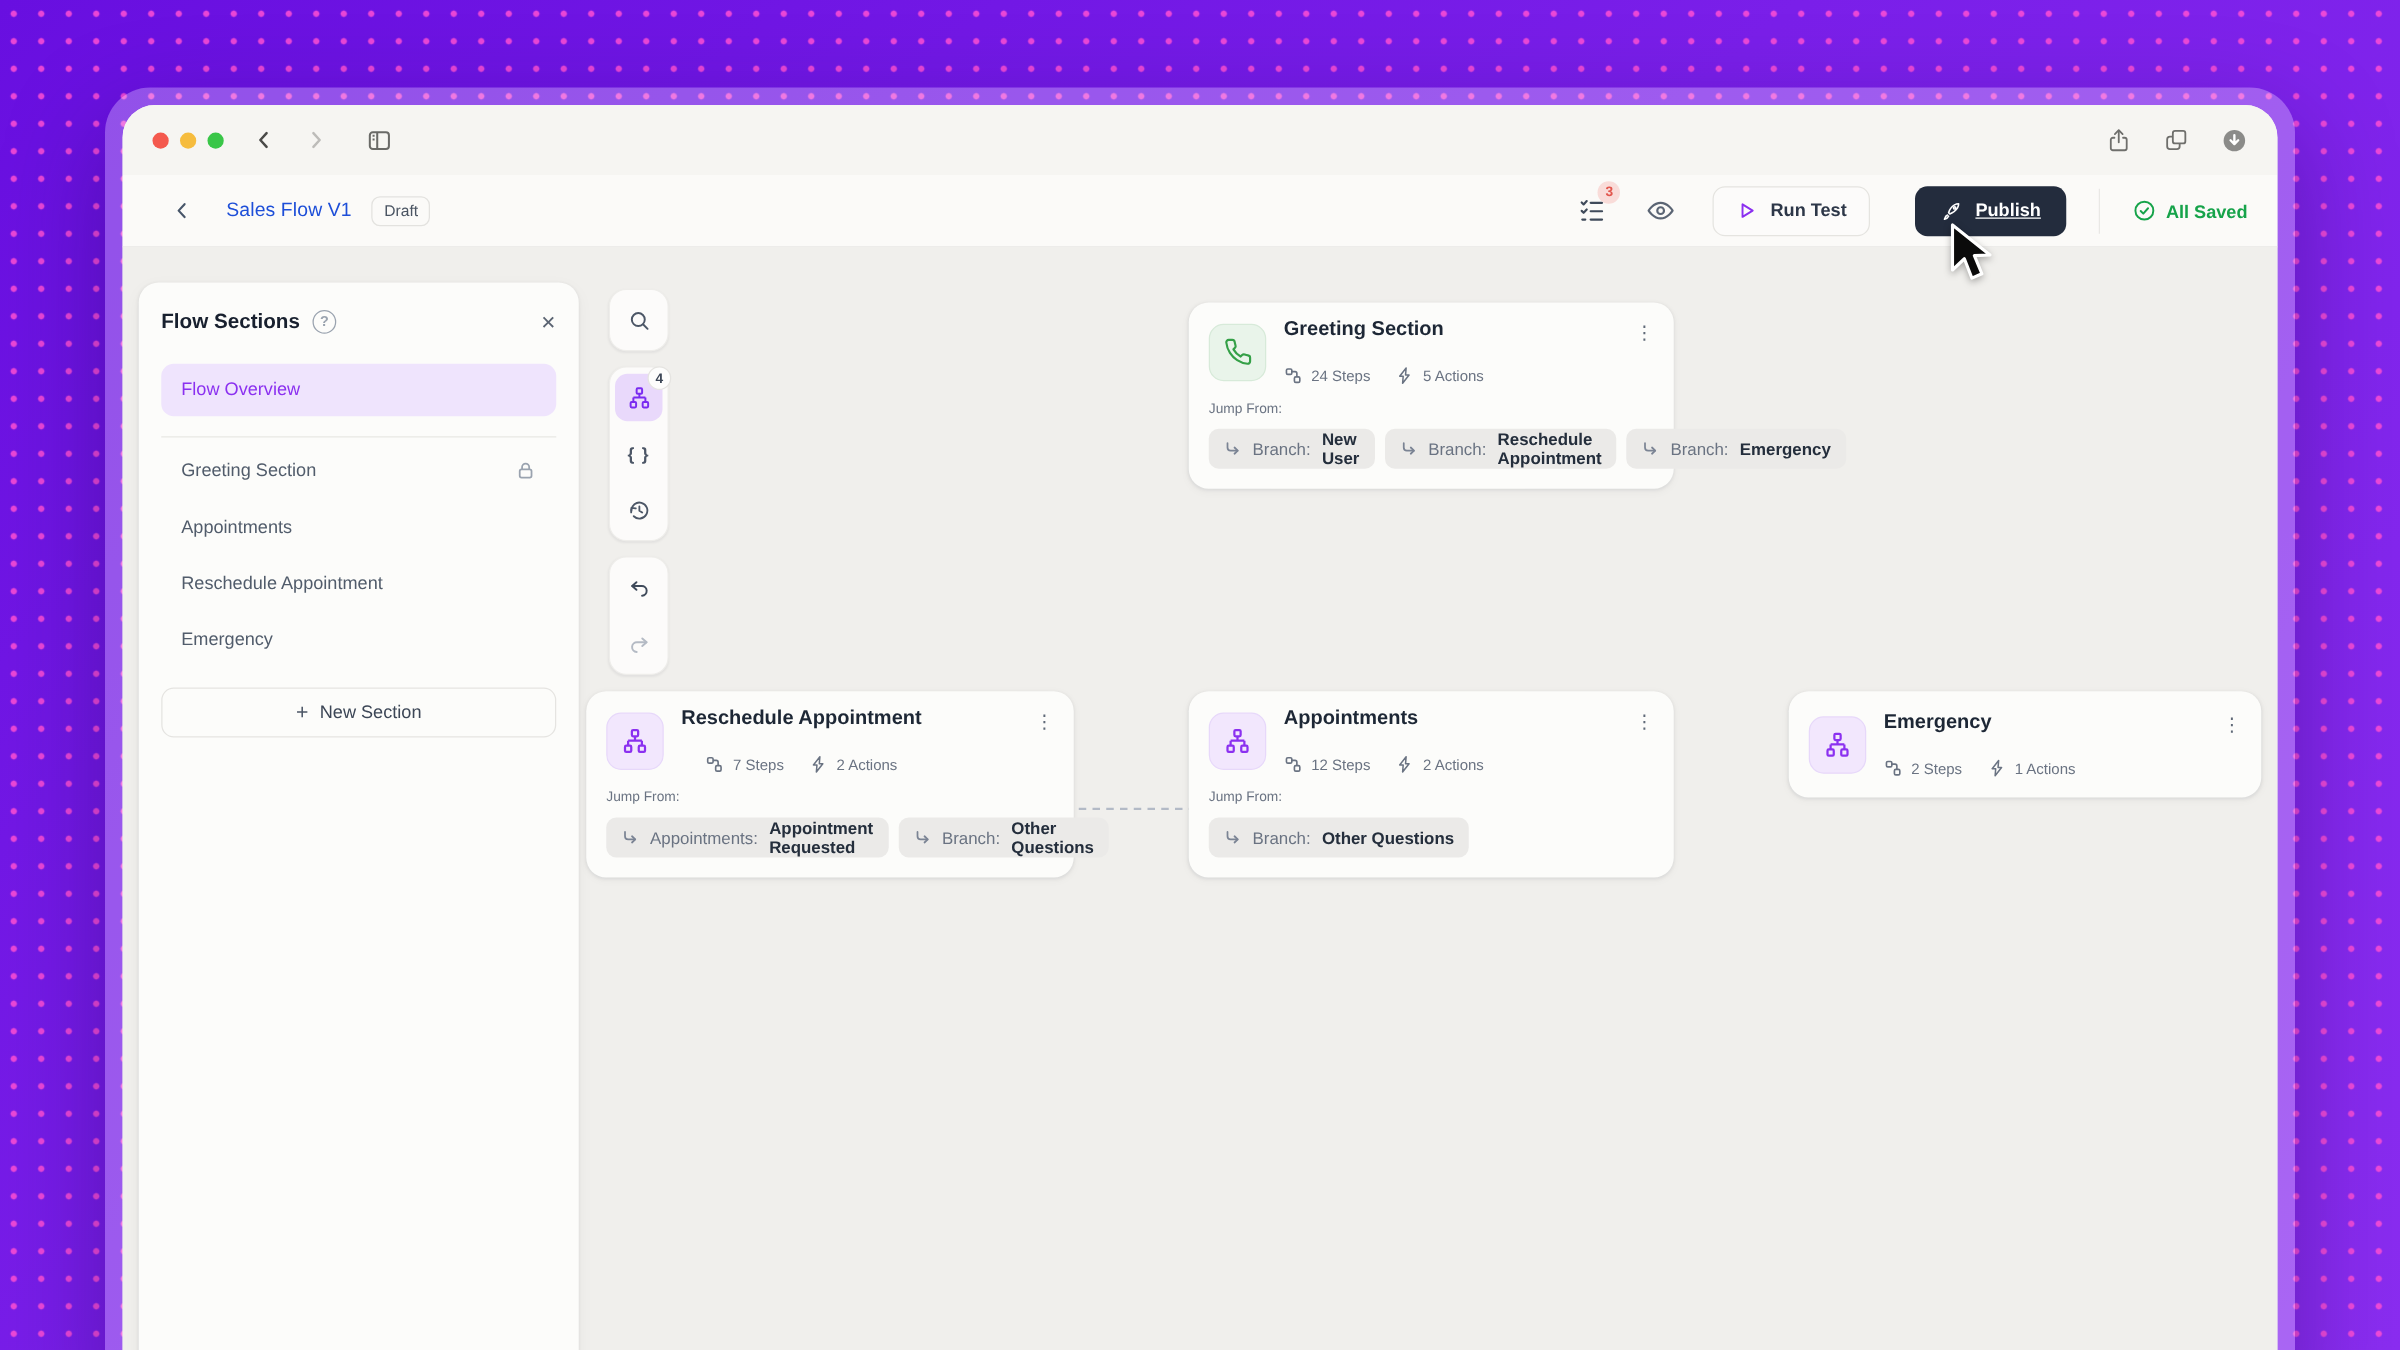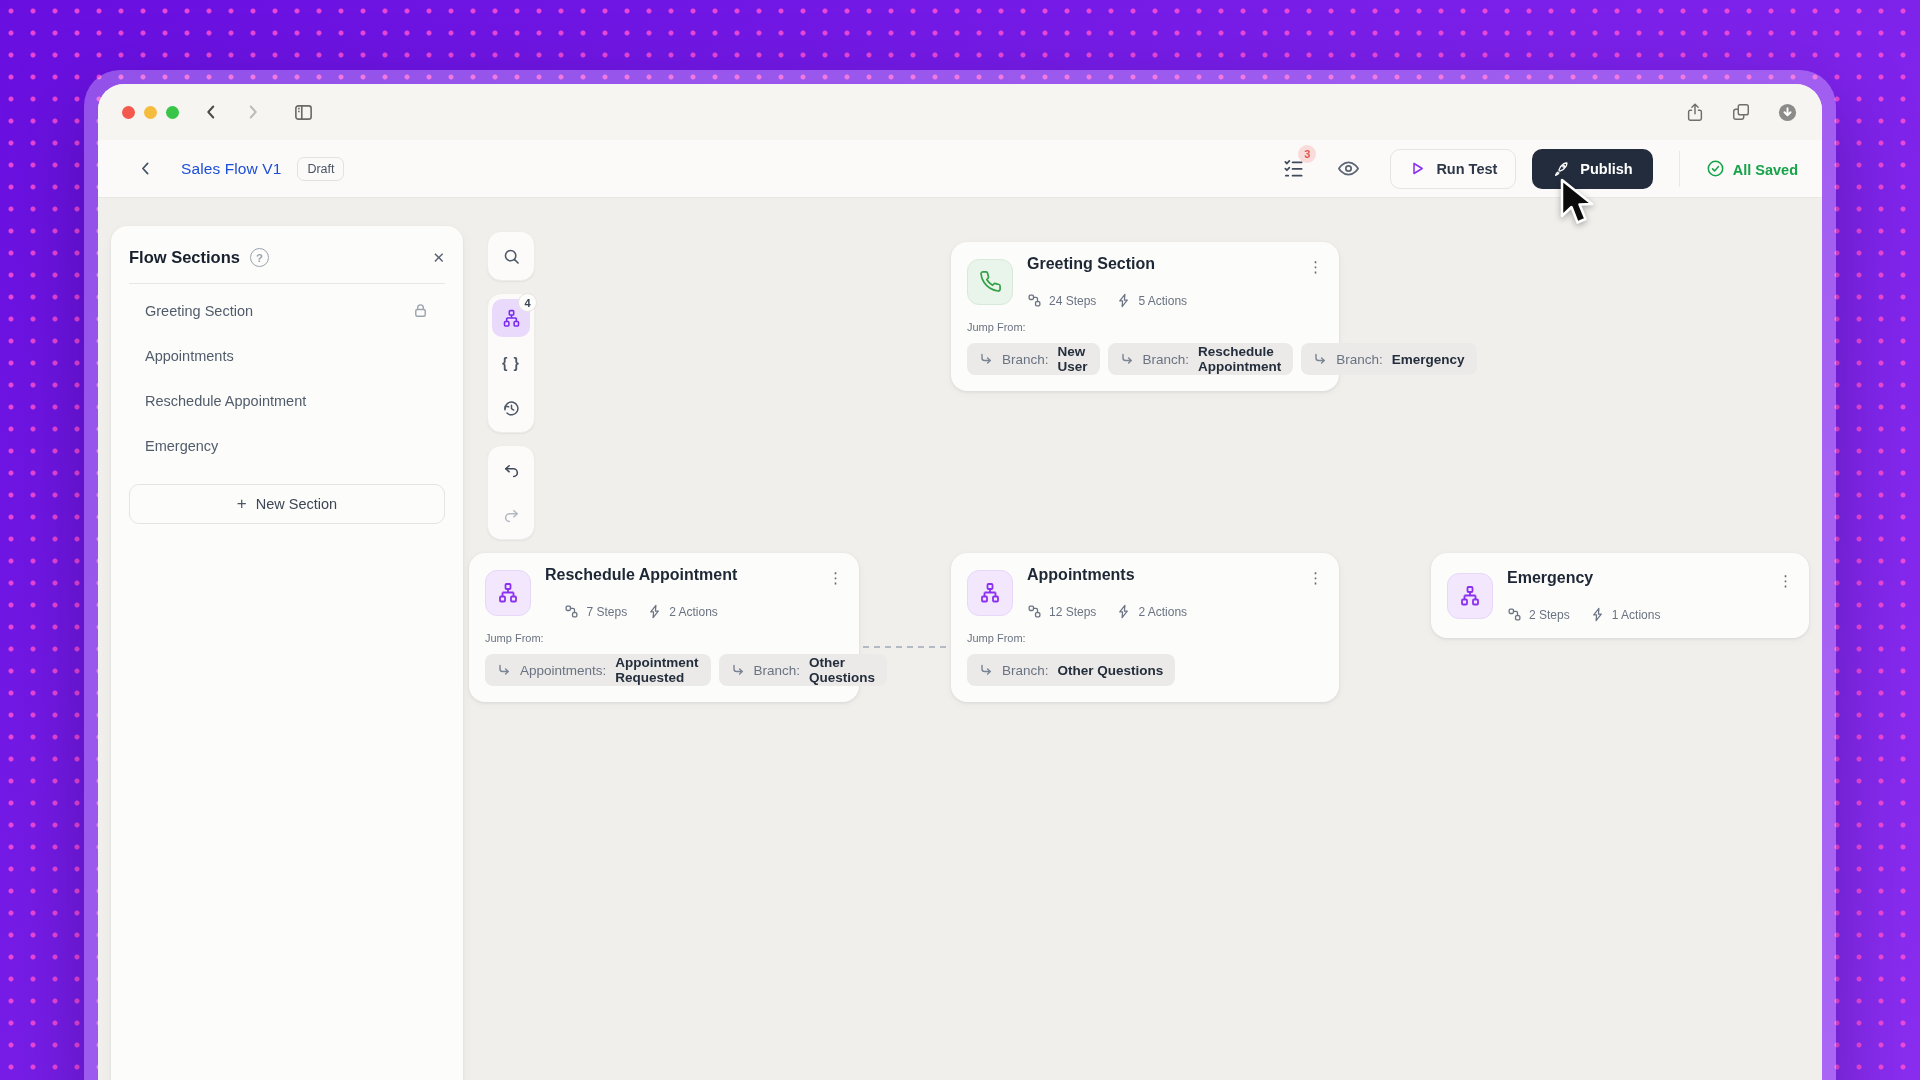--- a/index.html
+++ b/index.html
@@ -71,21 +71,21 @@
   .hdr-spacer{flex:1;}
   .icon-wrap{position:relative;color:#3f4a5a;}
   .noti-badge{
     position:absolute;top:-12px;right:-11px;min-width:18px;height:18px;border-radius:50%;
     background:#f9dcd9;color:var(--alert-red);font-size:11px;font-weight:700;
     display:flex;align-items:center;justify-content:center;
   }
   .eye-wrap{margin-left:32px;color:#5b6574;}
   .btn{display:flex;align-items:center;gap:10px;height:40px;border-radius:10px;font-size:14.5px;font-weight:600;cursor:pointer;text-align:center;}
   .btn-run{margin-left:30px;padding:0 18px;border:1px solid #e5e4e0;background:#fcfbfa;color:#2d3748;}
-  .btn-publish{margin-left:16px;padding:0 20px;background:var(--publish-bg);color:#ffffff;}
+  .btn-publish{margin-left:36px;padding:0 20px;background:var(--publish-bg);color:#ffffff;text-decoration:underline;}
   .hdr-divider{width:1px;height:36px;background:var(--line);margin-left:26px;}
   .saved{margin-left:26px;display:flex;align-items:flex-end;gap:8px;color:var(--success-green);font-size:14.5px;font-weight:600;}
   
   .content{position:absolute;top:114px;left:0;right:0;bottom:0;background:var(--canvas-bg);}
   
   .panel{
     position:absolute;left:13px;top:28px;width:352px;bottom:-24px;
     background:var(--panel-bg);border-radius:16px;
     box-shadow:0 1px 3px rgba(16,24,40,.07),0 4px 14px rgba(16,24,40,.04);
     padding:22px 18px;
@@ -279,20 +279,23 @@
         <path d="M765 449 H890 Q903 449 903 438 Q903 430 914 430 H920" fill="none" stroke="#b3bac6" stroke-width="1.8" stroke-dasharray="6 5"></path>
         <path d="M921 423.5 934 430 921 436.5 Z" fill="#b3bac6"></path>
       </svg>
 
       <div class="panel">
         <div class="panel-head">
           <span class="panel-title">Flow Sections</span>
           <span class="help-circ">?</span>
           <span class="panel-close">✕</span>
         </div>
+        <div class="overview-pill">
+          <span>Flow Overview</span>
+        </div>
         <div class="panel-div"></div>
         <div>
   <div class="section-item">
     <span>Greeting Section</span>
     <span class="lock">
       <svg width="17" height="17" viewBox="0 0 18 18" fill="none" stroke="currentColor" stroke-width="1.5" stroke-linejoin="round">
                   <rect x="4" y="8" width="10" height="7" rx="1.6"></rect>
                   <path d="M6 8V6a3 3 0 0 1 6 0v2"></path>
                 </svg>
     </span>

